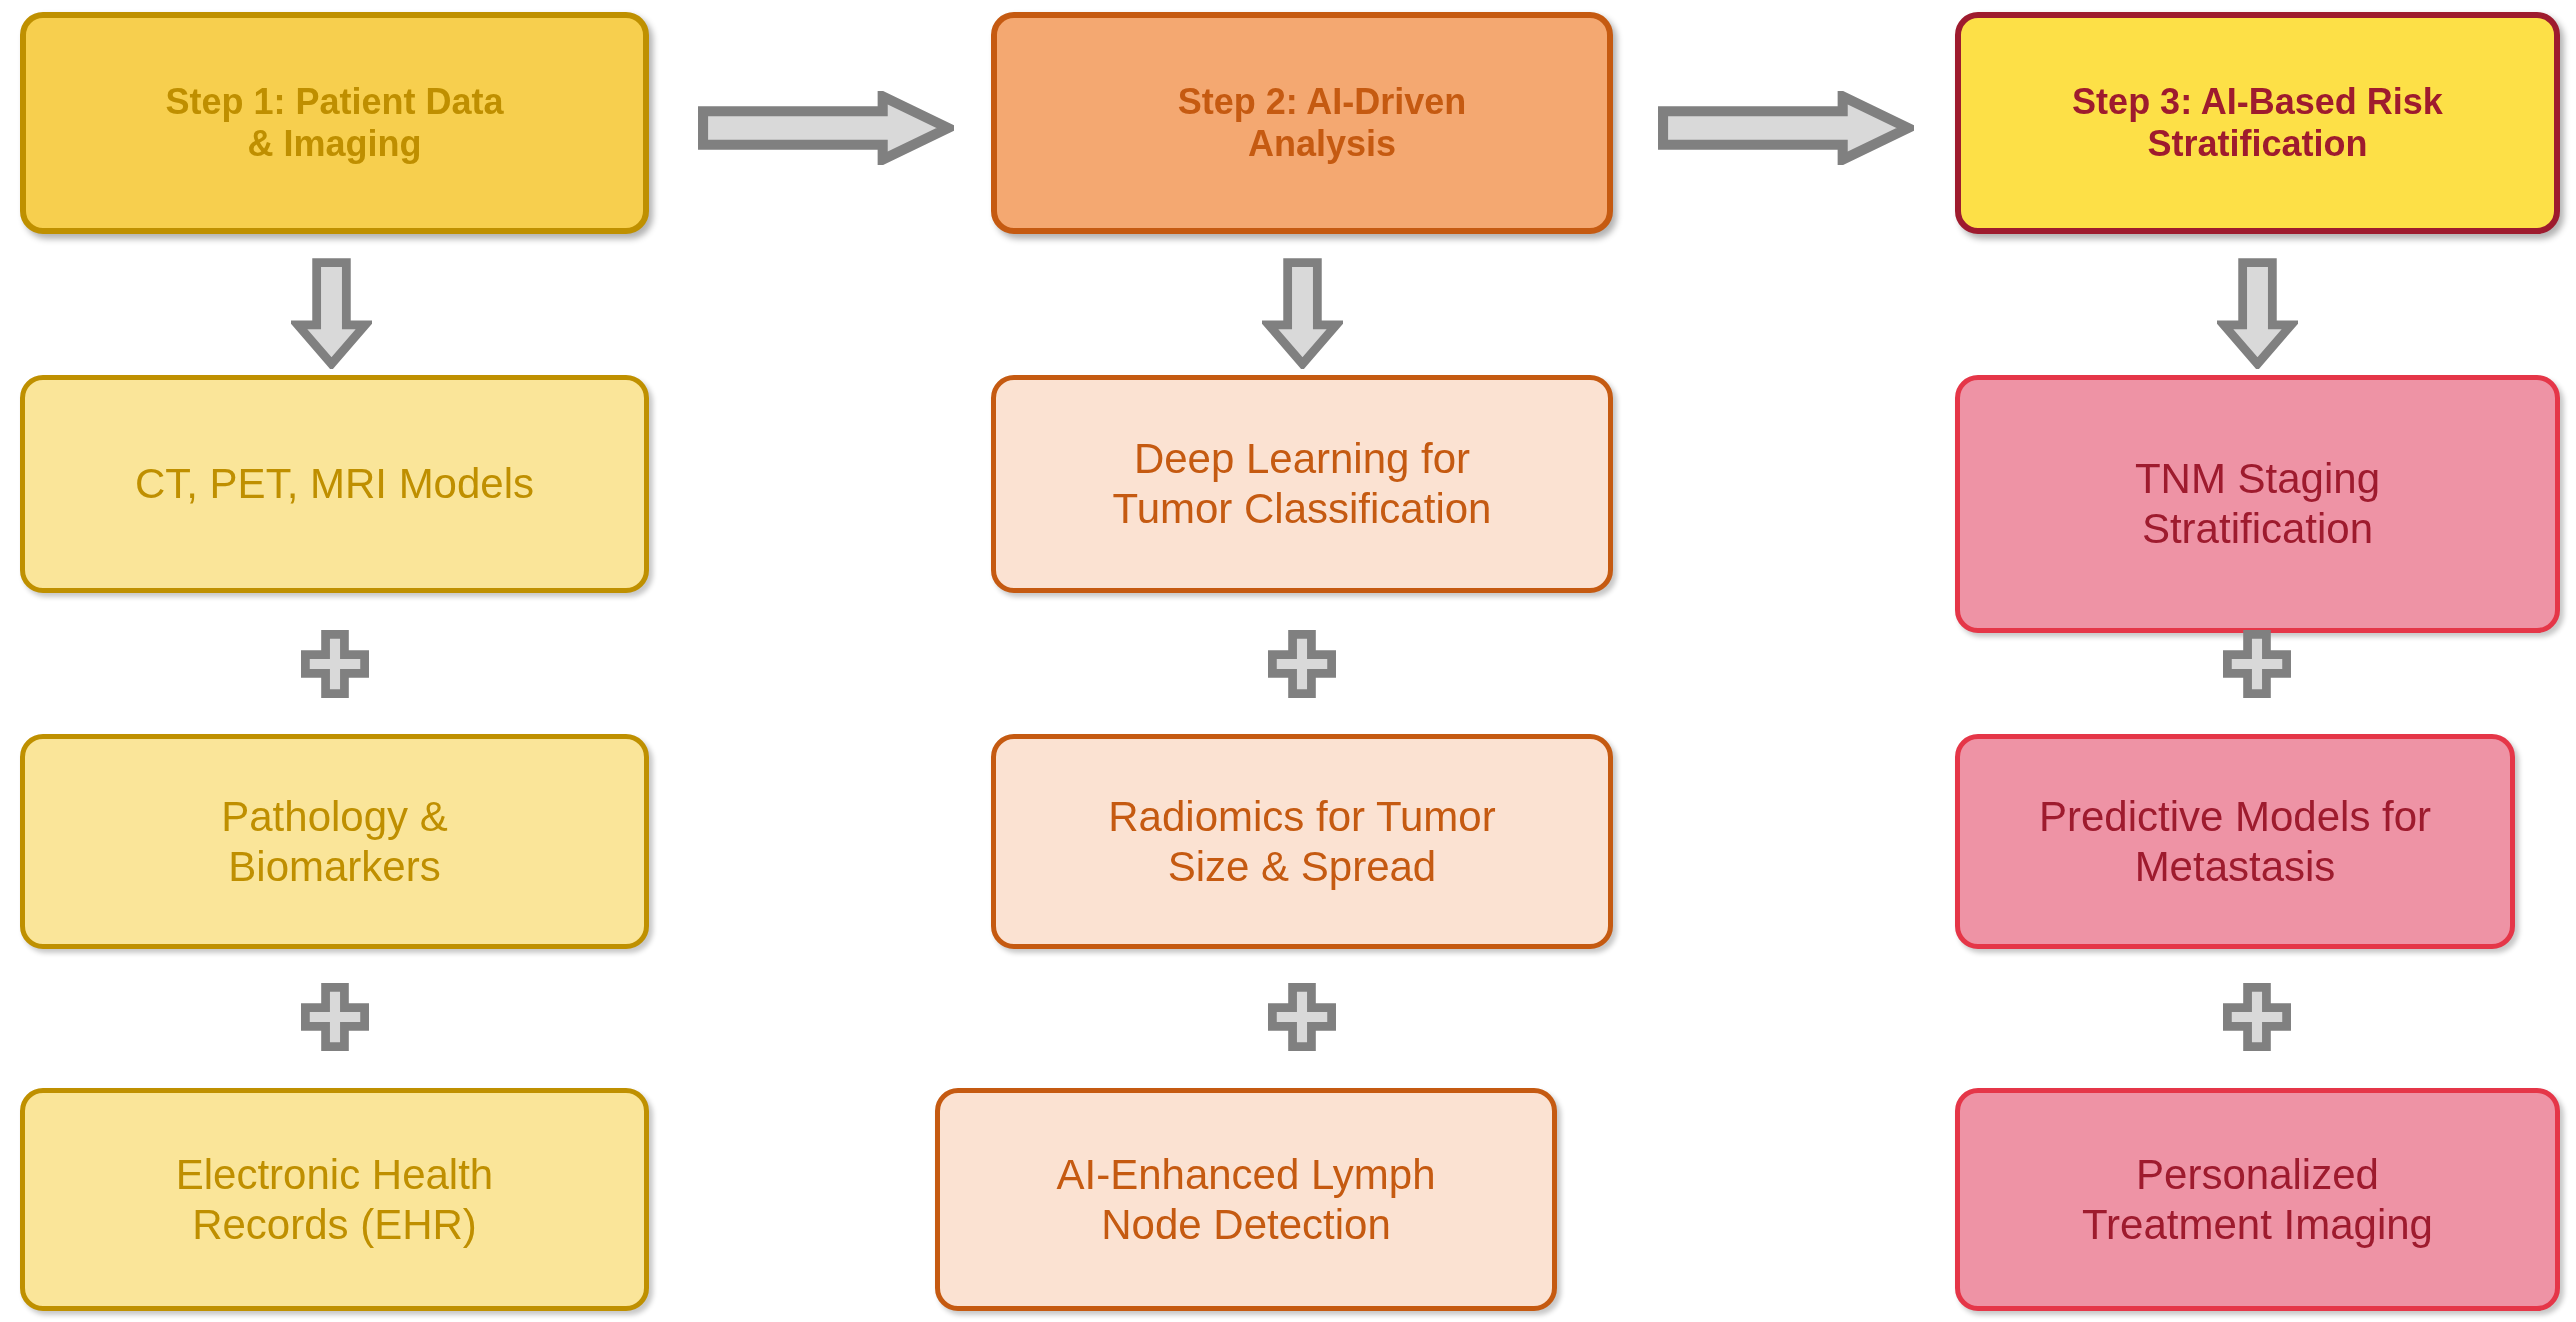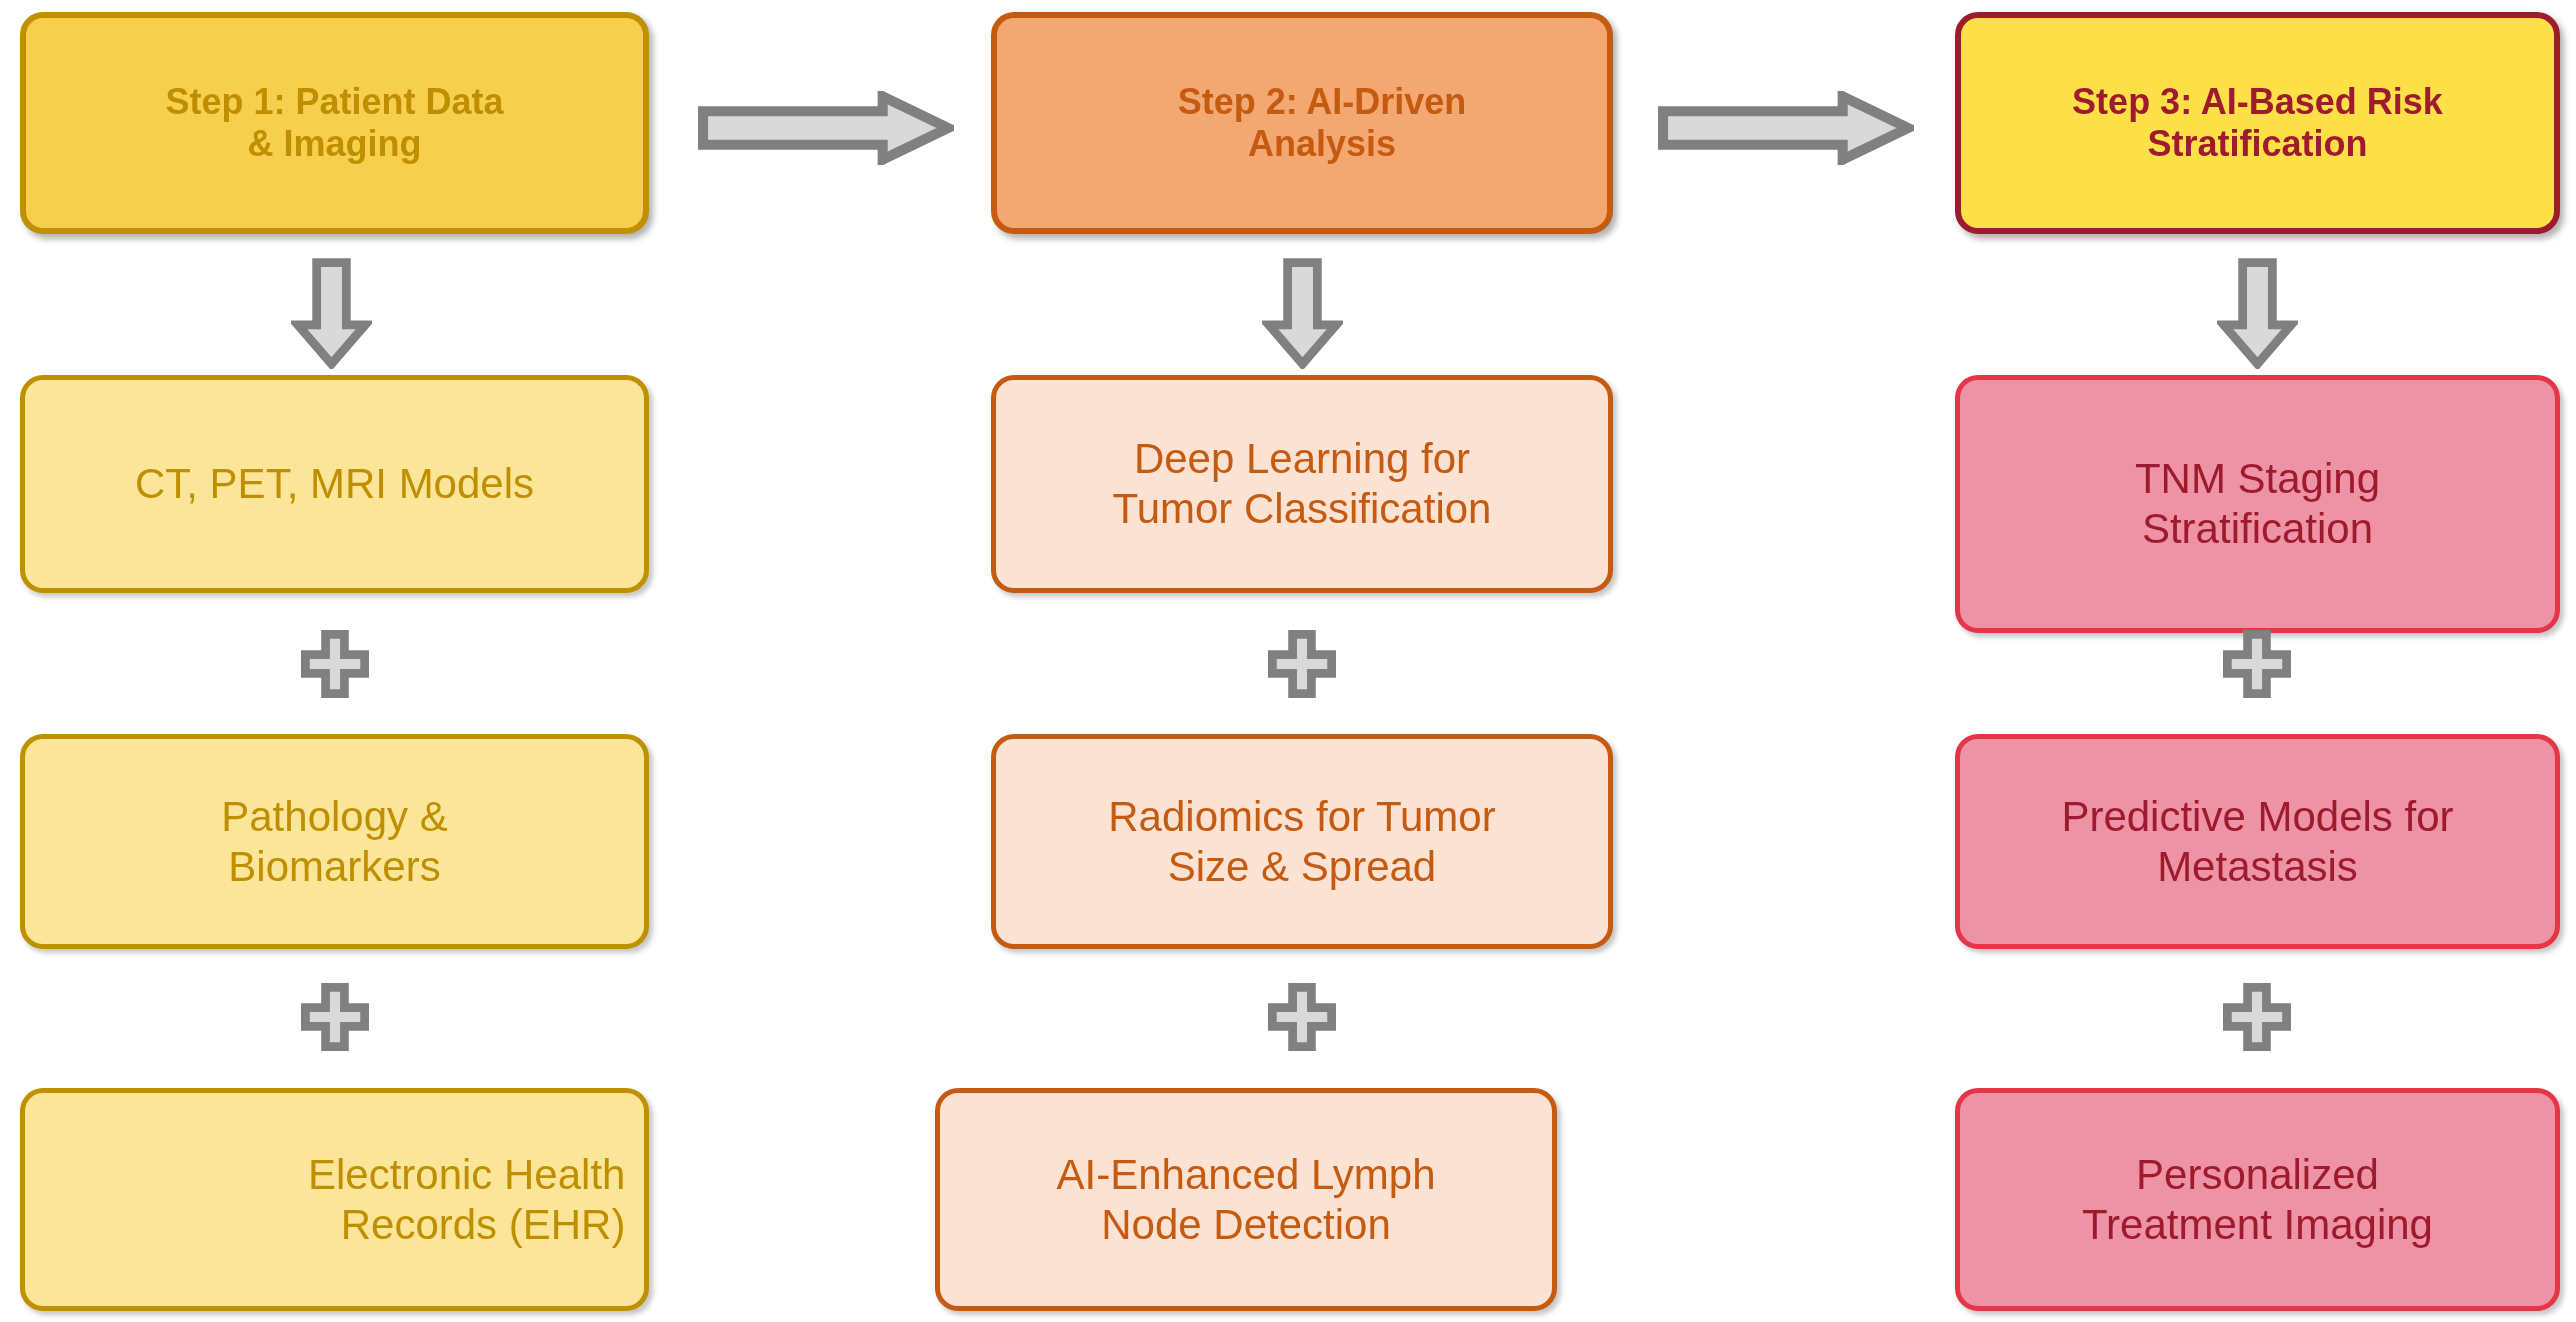--- a/index.html
+++ b/index.html
@@ -56,21 +56,21 @@
     </span>
   </div>
 
   <div class="box sub c1-sub" style="left:20px;top:734px;width:629px;height:215px;">
     <span class="txt">
       <span>Pathology &amp;</span><br>
       <span>Biomarkers</span>
     </span>
   </div>
 
-  <div class="box sub c1-sub" style="left:20px;top:1088px;width:629px;height:223px;text-align:right;">
+  <div class="box sub c1-sub" style="left:20px;top:1088px;width:629px;height:223px;">
     <span class="txt">
       <span>Electronic Health</span><br>
       <span>Records (EHR)</span>
     </span>
   </div>
 
   <div class="box hdr c2-hdr" style="left:991px;top:12px;width:622px;height:222px;padding-left:40px;">
     <span class="txt">
       <span>Step 2: AI-Driven</span><br>
       <span>Analysis</span>
@@ -105,21 +105,21 @@
     </span>
   </div>
 
   <div class="box sub c3-sub" style="left:1955px;top:375px;width:605px;height:258px;">
     <span class="txt">
       <span>TNM Staging</span><br>
       <span>Stratification</span>
     </span>
   </div>
 
-  <div class="box sub c3-sub" style="left:1955px;top:734px;width:605px;height:215px;">
+  <div class="box sub c3-sub" style="left:1955px;top:734px;width:560px;height:215px;">
     <span class="txt">
       <span>Predictive Models for</span><br>
       <span>Metastasis</span>
     </span>
   </div>
 
   <div class="box sub c3-sub" style="left:1955px;top:1088px;width:605px;height:223px;">
     <span class="txt">
       <span>Personalized</span><br>
       <span>Treatment Imaging</span>

